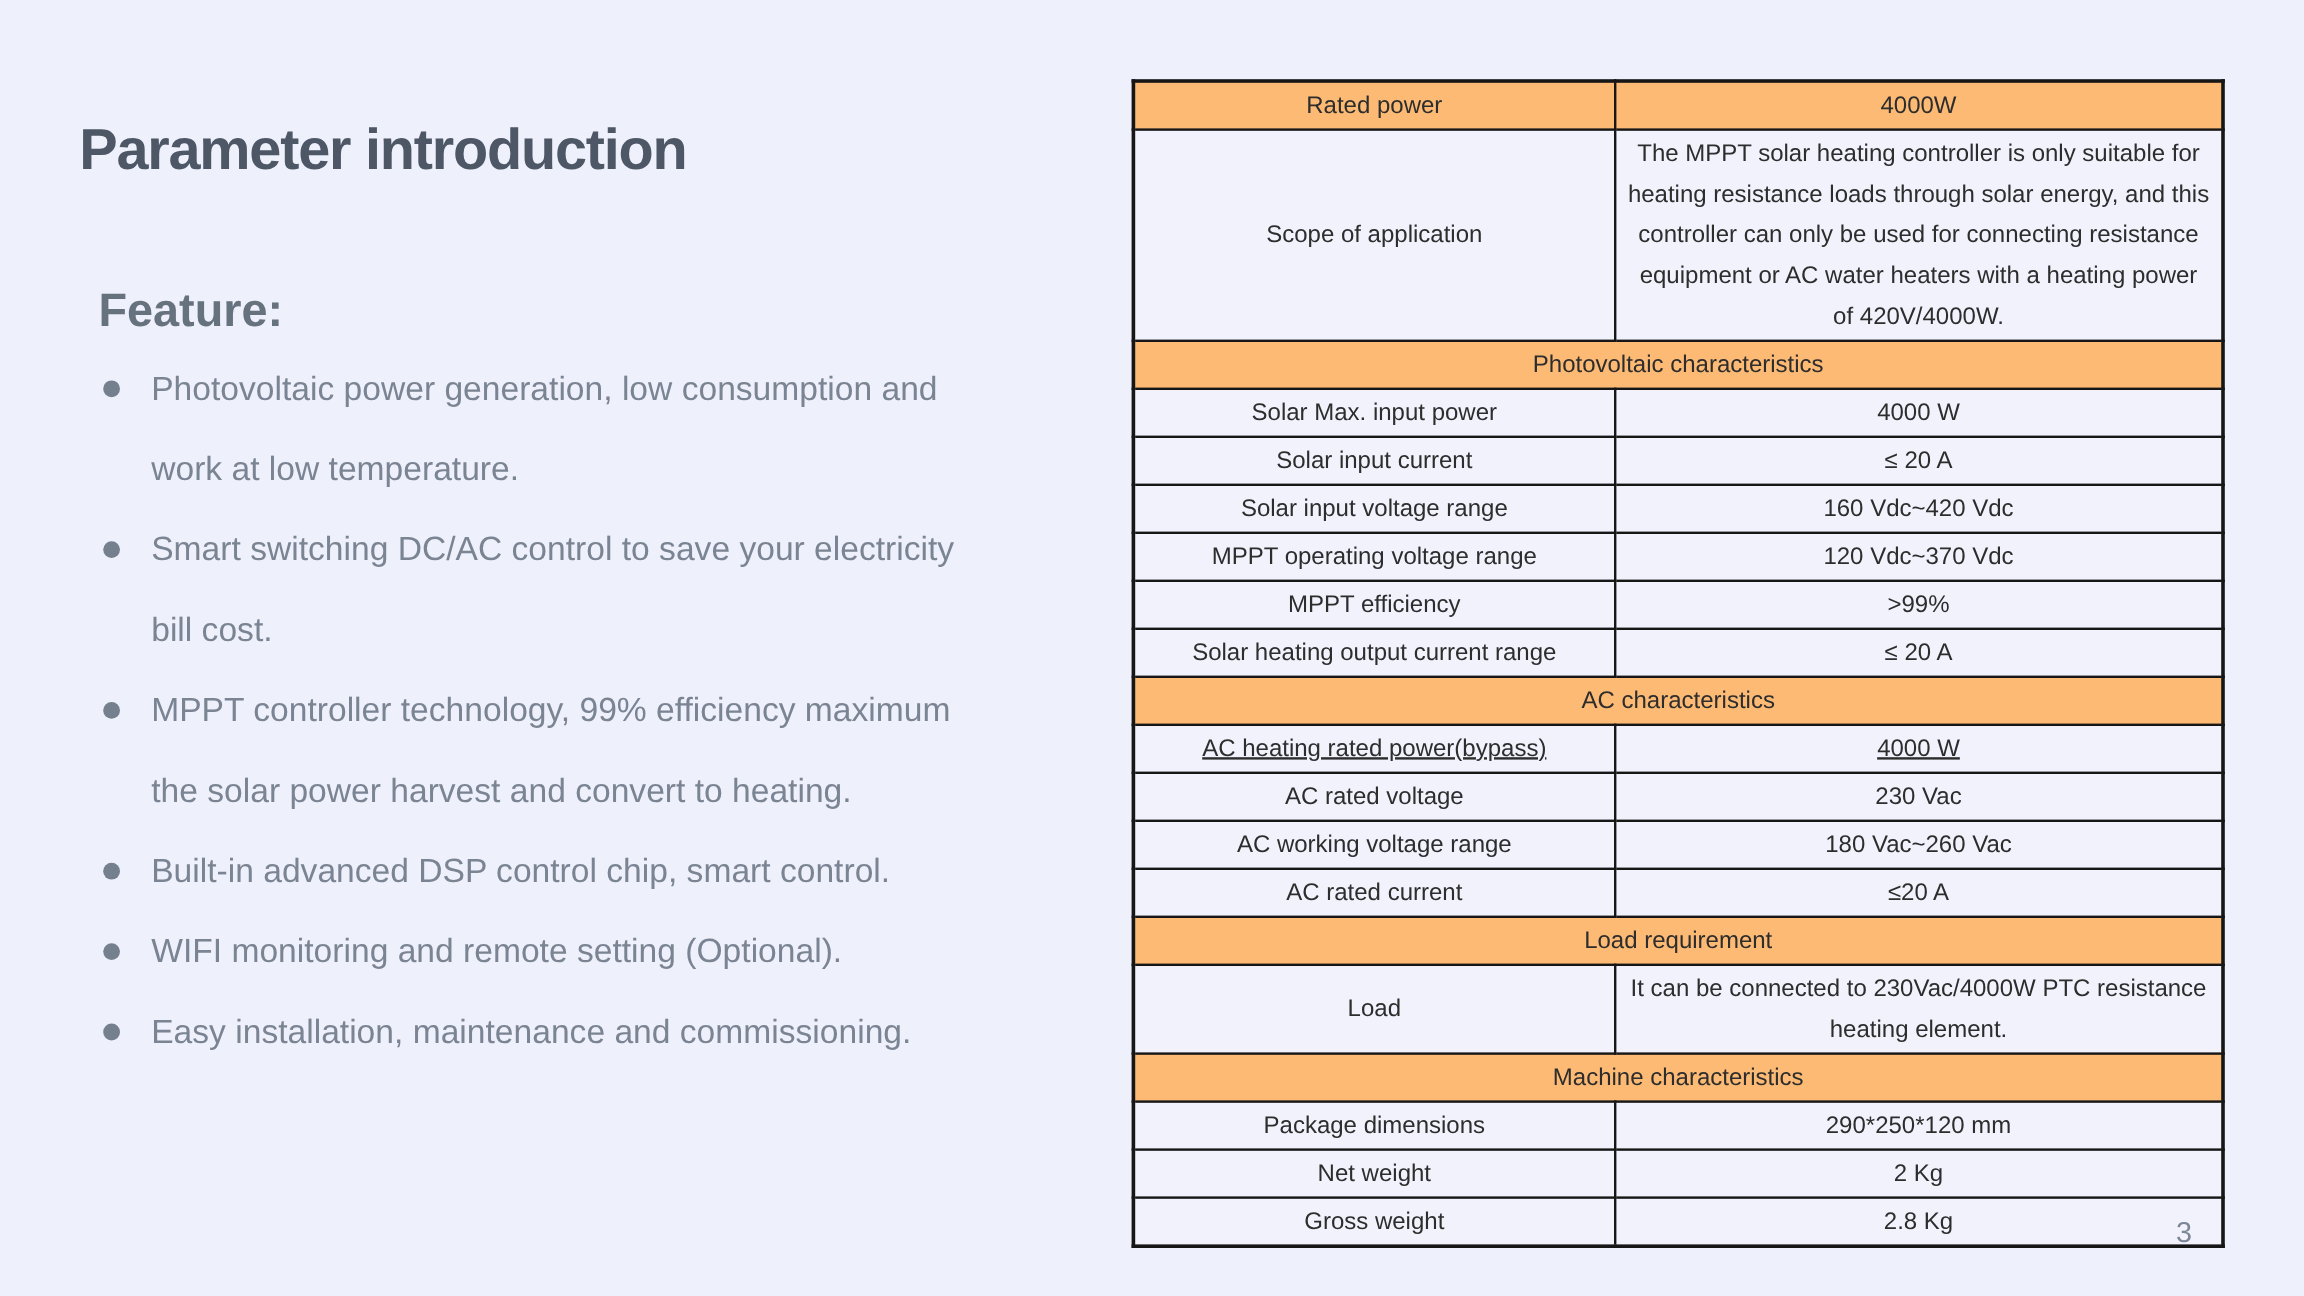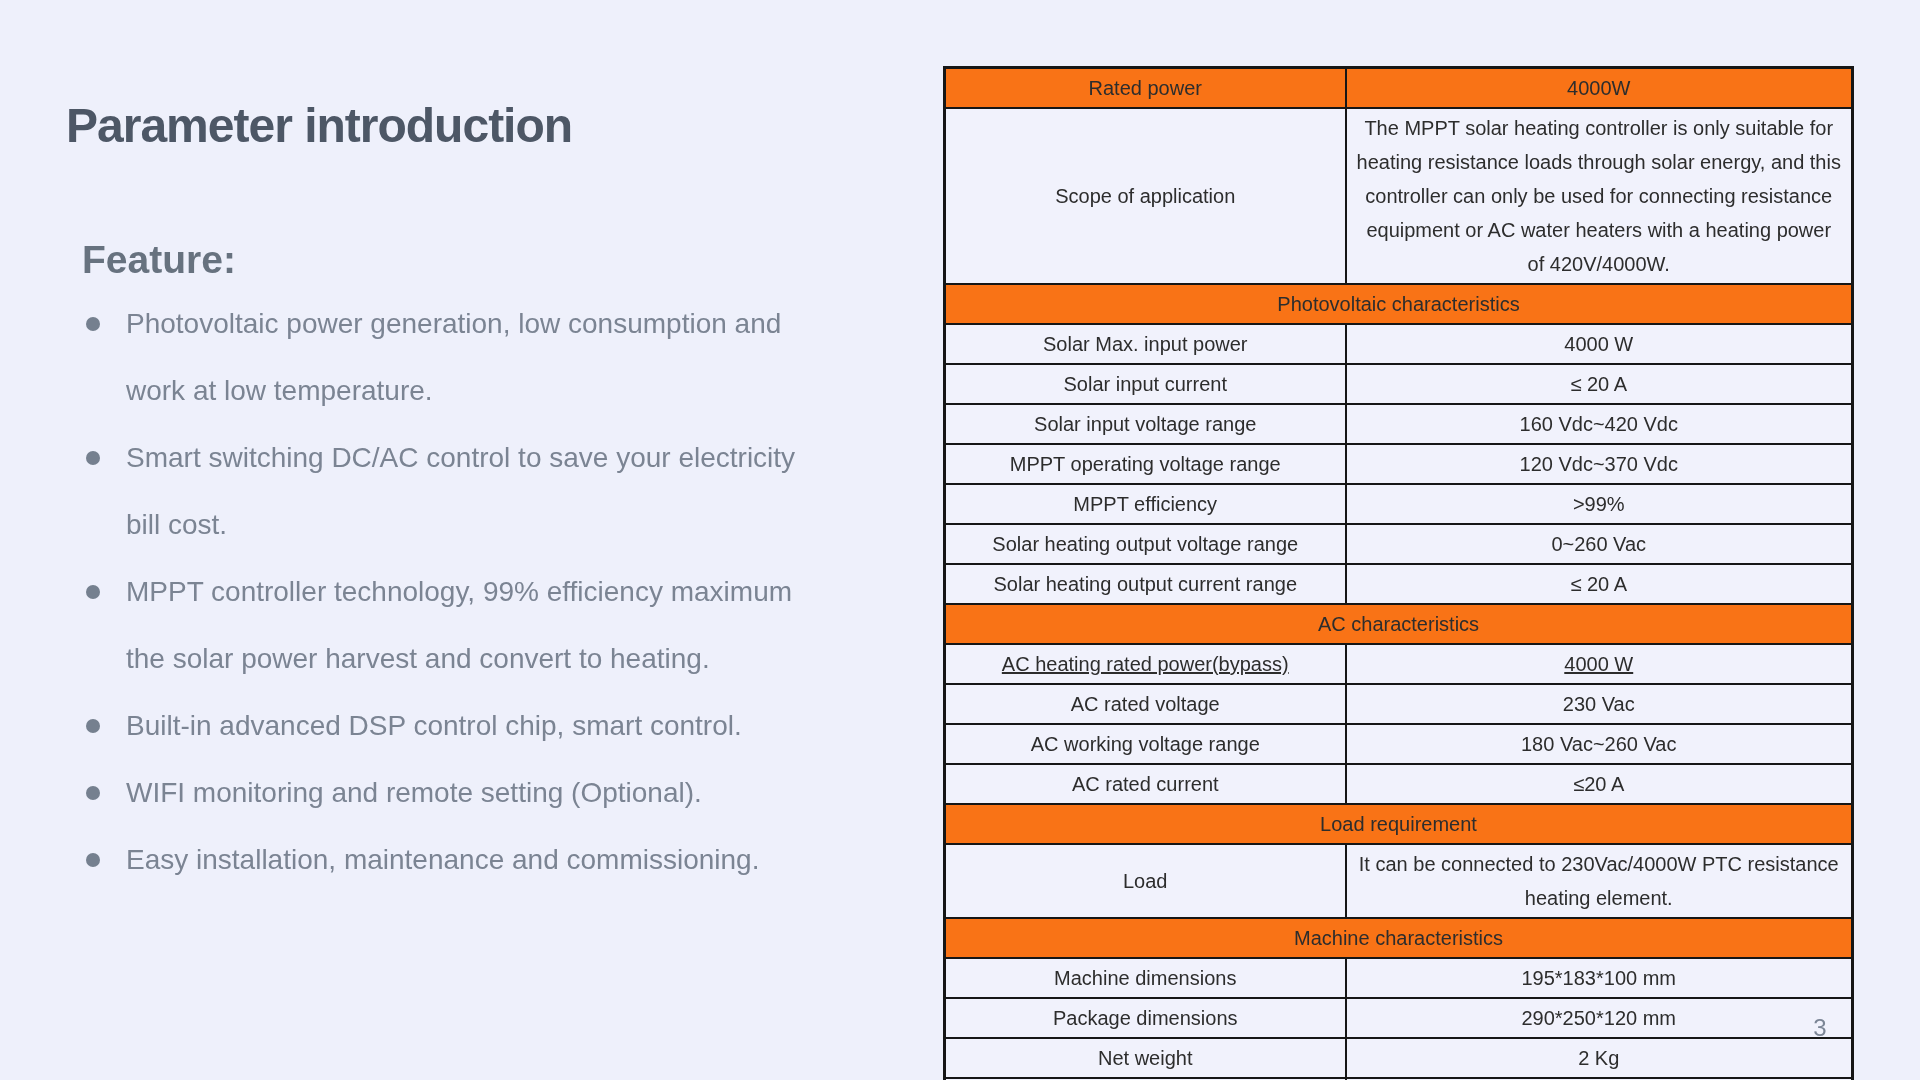--- a/index.html
+++ b/index.html
@@ -51,21 +51,21 @@
     background:#f1f2fc;
   }
   .spec-table td{
     border:2px solid #161616;
     text-align:center;
     vertical-align:middle;
     padding:2px 10px;
     line-height:34px;
   }
   .spec-table td.gray{
-    background:#f97316;
+    background:#fdba74;
   }
   .page-number{
     position:absolute;left:1796px;top:1014px;
     width:48px;text-align:center;
     font-size:24px;
     color:#7c8696;
   }
 </style>
 </head>
 <body>
@@ -116,24 +116,20 @@
         </tr>
         <tr style="height: 35px;">
           <td>MPPT operating voltage range</td>
           <td>120 Vdc~370 Vdc</td>
         </tr>
         <tr style="height: 35px;">
           <td>MPPT efficiency</td>
           <td>&gt;99%</td>
         </tr>
         <tr style="height: 35px;">
-          <td>Solar heating output voltage range</td>
-          <td>0~260 Vac</td>
-        </tr>
-        <tr style="height: 35px;">
           <td>Solar heating output current range</td>
           <td>≤ 20 A</td>
         </tr>
         <tr style="height: 32px;">
           <td colspan="2" class="gray">AC characteristics</td>
         </tr>
         <tr style="height: 35px; text-decoration: underline;">
           <td>AC heating rated power(bypass)</td>
           <td>4000 W</td>
         </tr>
@@ -153,24 +149,20 @@
           <td colspan="2" class="gray">Load requirement</td>
         </tr>
         <tr style="height: 70px;">
           <td>Load</td>
           <td>It can be connected to 230Vac/4000W PTC resistance heating element.</td>
         </tr>
         <tr style="height: 32px;">
           <td colspan="2" class="gray">Machine characteristics</td>
         </tr>
         <tr style="height: 38px;">
-          <td>Machine dimensions</td>
-          <td>195*183*100 mm</td>
-        </tr>
-        <tr style="height: 38px;">
           <td>Package dimensions</td>
           <td>290*250*120 mm</td>
         </tr>
         <tr style="height: 34px;">
           <td>Net weight</td>
           <td>2 Kg</td>
         </tr>
         <tr style="height: 33px;">
           <td>Gross weight</td>
           <td>2.8 Kg</td>

